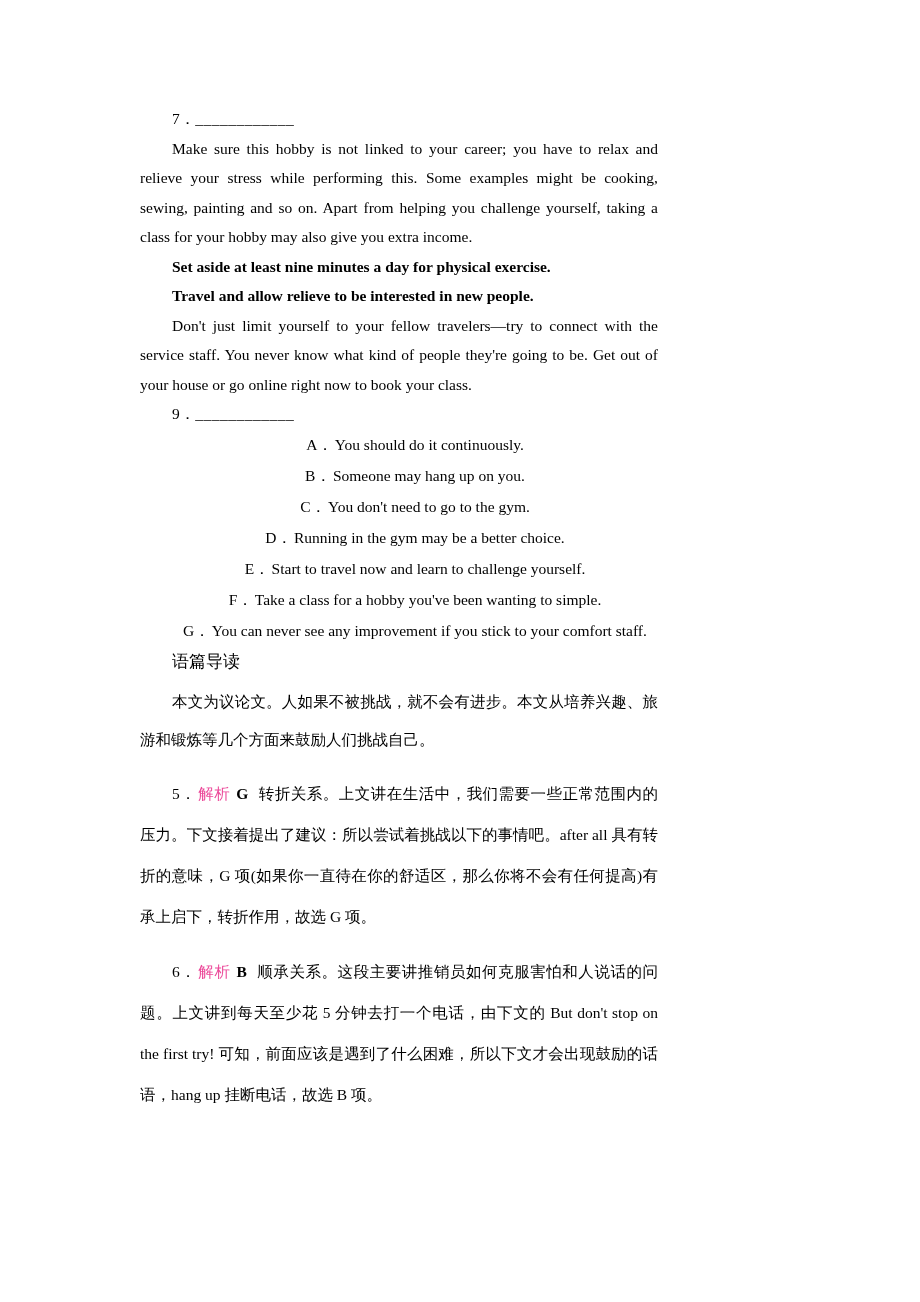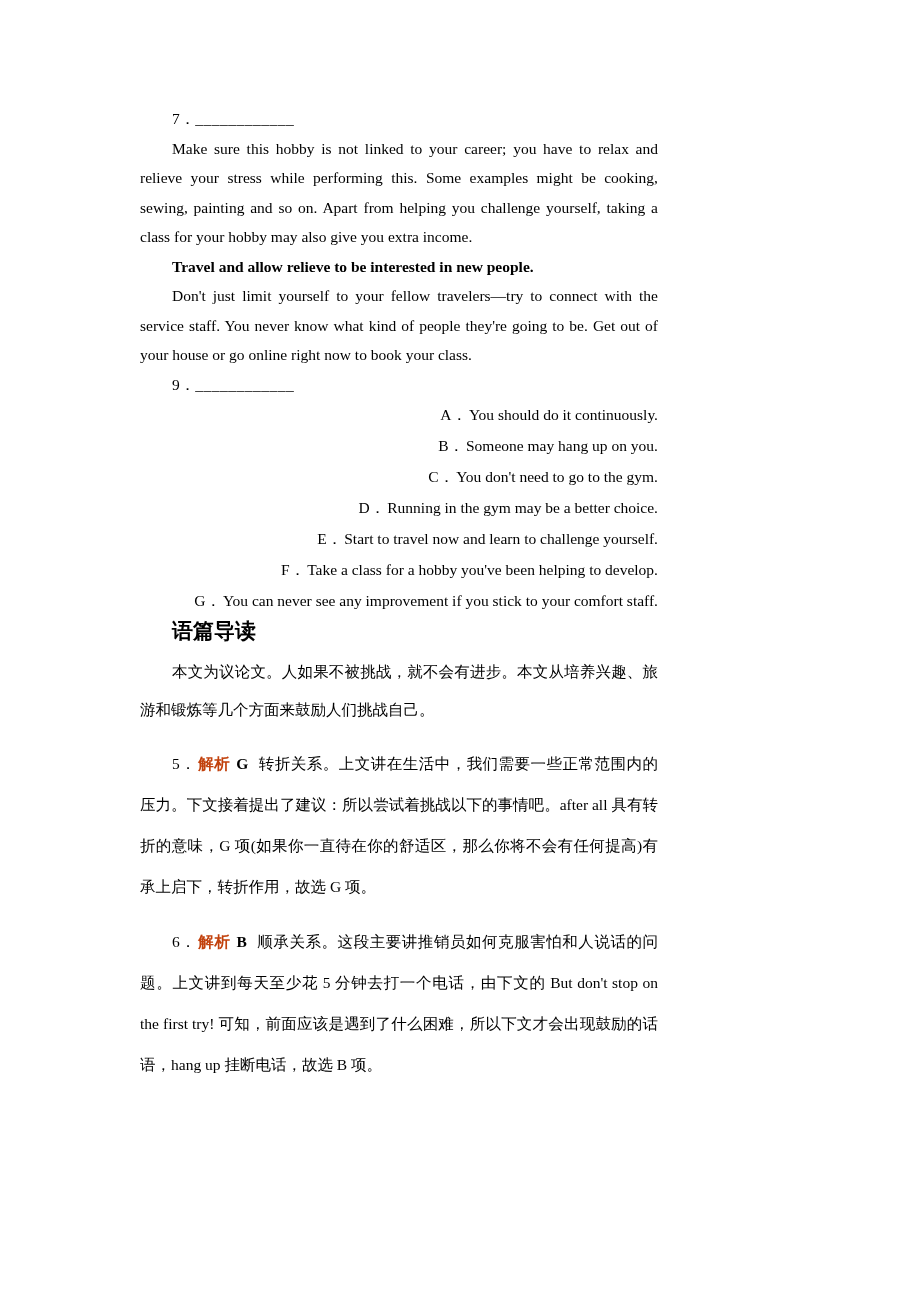--- a/index.html
+++ b/index.html
@@ -31,79 +31,79 @@
     font-weight: bold;
     text-indent: 32px;
   }
   .blank-line {
     letter-spacing: 0.5px;
   }
   .qnum { }
   .options .para {
     line-height: 31px;
     text-indent: 32px;
-    text-align: right;
+    text-align: center;
   }
   .opt-label { margin-right: 2px; }
   .guide-title {
     margin: 0;
-    font-size: 21px;
+    font-size: 17px;
     line-height: 31px;
     text-indent: 32px;
-    font-weight: bold;
   }
   .guide-text {
     margin: 6px 0 0 0;
     font-size: 15.5px;
     line-height: 38px;
     text-indent: 32px;
     text-align: justify;
   }
   .analysis {
     margin: 14px 0 0 0;
     font-size: 15.5px;
     line-height: 41px;
     text-indent: 32px;
     text-align: justify;
   }
   .jiexi-label {
-    color: #c2410c;
-    font-weight: bold;
+    color: #ec4899;
+    font-weight: normal;
     margin: 0 6px 0 2px;
   }
   .answer-letter {
     font-weight: bold;
     margin-right: 10px;
   }
   .gap-wide { display: inline-block; width: 12px; }
 </style>
 </head>
 <body>
 
 <div class="page">
 
   <p class="para indent"><span class="qnum">7．</span><span class="blank-line">____________</span></p>
 
   <p class="para indent">Make sure this hobby is not linked to your career; you have to relax and relieve your stress while performing this. Some examples might be cooking, sewing, painting and so on. Apart from helping you challenge yourself, taking a class for your hobby may also give you extra income.</p>
 
+  <p class="para bold-head">Set aside at least nine minutes a day for physical exercise.</p>
 
 
   <p class="para bold-head">Travel and allow relieve to be interested in new people.</p>
 
   <p class="para indent">Don't just limit yourself to your fellow travelers—try to connect with the service staff. You never know what kind of people they're going to be. Get out of your house or go online right now to book your class.</p>
 
   <p class="para indent"><span class="qnum">9．</span><span class="blank-line">____________</span></p>
 
   <div class="options">
     <p class="para"><span class="opt-label">A．</span><span>You should do it continuously.</span></p>
     <p class="para"><span class="opt-label">B．</span><span>Someone may hang up on you.</span></p>
     <p class="para"><span class="opt-label">C．</span><span>You don't need to go to the gym.</span></p>
     <p class="para"><span class="opt-label">D．</span><span>Running in the gym may be a better choice.</span></p>
     <p class="para"><span class="opt-label">E．</span><span>Start to travel now and learn to challenge yourself.</span></p>
-    <p class="para"><span class="opt-label">F．</span><span>Take a class for a hobby you've been helping to develop.</span></p>
+    <p class="para"><span class="opt-label">F．</span><span>Take a class for a hobby you've been wanting to simple.</span></p>
     <p class="para"><span class="opt-label">G．</span><span>You can never see any improvement if you stick to your comfort staff.</span></p>
   </div>
 
   <p class="guide-title">语篇导读</p>
 
   <p class="guide-text">本文为议论文。人如果不被挑战，就不会有进步。本文从培养兴趣、旅游和锻炼等几个方面来鼓励人们挑战自己。</p>
 
   <p class="analysis"><span>5．</span><span class="jiexi-label">解析</span><span class="answer-letter">G</span><span>转折关系。上文讲在生活中，我们需要一些正常范围内的压力。下文接着提出了建议：所以尝试着挑战以下的事情吧。after all 具有转折的意味，G 项(如果你一直待在你的舒适区，那么你将不会有任何提高)有承上启下，转折作用，故选 G 项。</span></p>
 
   <p class="analysis"><span>6．</span><span class="jiexi-label">解析</span><span class="answer-letter">B</span><span>顺承关系。这段主要讲推销员如何克服害怕和人说话的问题。上文讲到每天至少花 5 分钟去打一个电话，由下文的 But don't stop on the first try! 可知，前面应该是遇到了什么困难，所以下文才会出现鼓励的话语，hang up 挂断电话，故选 B 项。</span></p>

